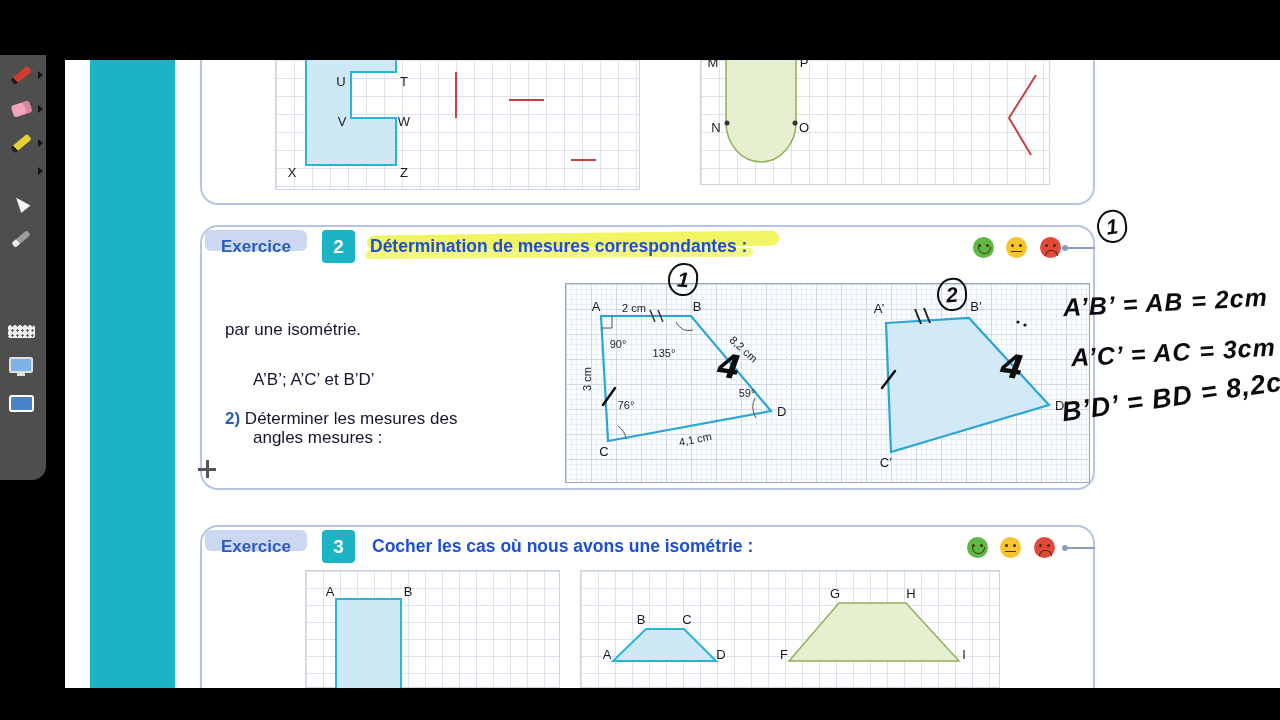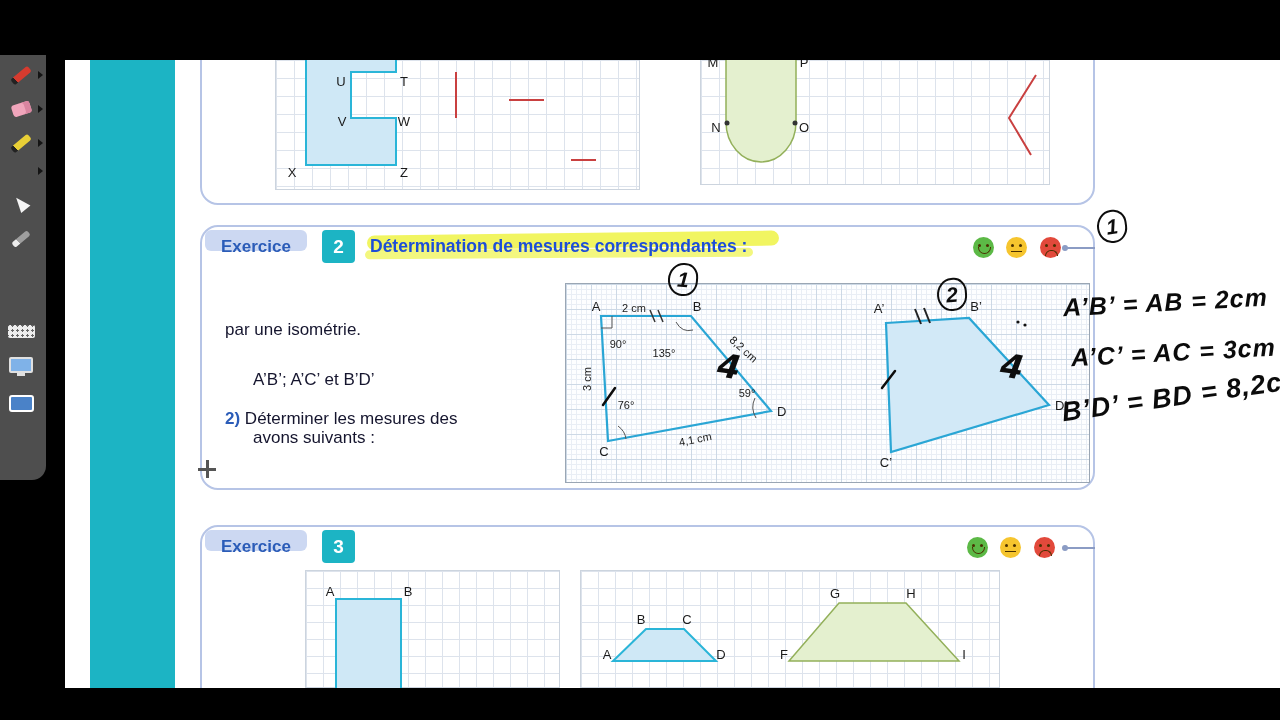--- a/index.html
+++ b/index.html
@@ -110,21 +110,21 @@
   <div class="smiley sad" style="left:975px;top:177px;background:#e2493b;"></div>
   <div class="conn-dot" style="left:997px;top:185px;"></div>
   <div class="conn-line" style="left:1002px;top:187px;width:28px;"></div>
 
   <div class="txt" style="left:160px;top:246px;margin-top:14px;">par une isométrie.</div>
   <div class="txt" style="left:188px;top:310px;">A’B’; A’C’ et B’D’</div>
   <div class="txt" style="left:160px;top:349px;">
     <span class="qnum">2)</span>
     <span>Déterminer les mesures des</span>
   </div>
-  <div class="txt" style="left:188px;top:368px;">avons suivants :</div>
+  <div class="txt" style="left:188px;top:368px;">angles mesures :</div>
 
   <div class="ap mm" style="left:500px;top:223px;width:525px;height:200px;">
     <svg width="525" height="200">
 
       <polygon points="35,32 125,32 205,127 42,157" fill="none" stroke="#2aa6d5" stroke-width="2.2"></polygon>
       <path d="M35,44 L46,44 L46,32" fill="none" stroke="#555" stroke-width="1"></path>
       <line x1="84" y1="26" x2="89" y2="38" stroke="#333" stroke-width="1.5"></line>
       <line x1="92" y1="26" x2="97" y2="38" stroke="#333" stroke-width="1.5"></line>
       <path d="M110,38 Q116,49 127,46" fill="none" stroke="#555" stroke-width="1"></path>
       <path d="M189,114 Q184,124 190,134" fill="none" stroke="#555" stroke-width="1"></path>
@@ -166,20 +166,21 @@
   <div class="hw" style="left:998px;top:228px;font-size:25px;transform:rotate(-3deg);">A’B’ = AB = 2cm</div>
   <div class="hw" style="left:1006px;top:278px;font-size:25px;transform:rotate(-3deg);">A’C’ = AC = 3cm</div>
   <div class="hw" style="left:996px;top:322px;font-size:27px;transform:rotate(-8deg);">B’D’ = BD = 8,2c</div>
 
   <div class="plus" style="left:133px;top:400px;"></div>
 
   <div class="ap exbox" style="left:135px;top:465px;width:895px;height:245px;"></div>
 
   <div class="ex-pill" style="left:140px;top:470px;">Exercice</div>
   <div class="ex-num" style="left:257px;top:470px;">3</div>
+  <div class="ex-title" style="left:307px;top:476px;">Cocher les cas où nous avons une isométrie :</div>
 
   <div class="smiley happy" style="left:902px;top:477px;background:#5cb946;"></div>
   <div class="smiley neutral" style="left:935px;top:477px;background:#f6c52e;"></div>
   <div class="smiley sad" style="left:969px;top:477px;background:#e2493b;"></div>
   <div class="conn-dot" style="left:997px;top:485px;"></div>
   <div class="conn-line" style="left:1002px;top:487px;width:28px;"></div>
 
   <div class="ap grid17" style="left:240px;top:510px;width:255px;height:118px;">
     <svg width="255" height="118">
       <rect x="30" y="28" width="65" height="90" fill="#cfe8f6" stroke="#2ab5d8" stroke-width="2"></rect>

